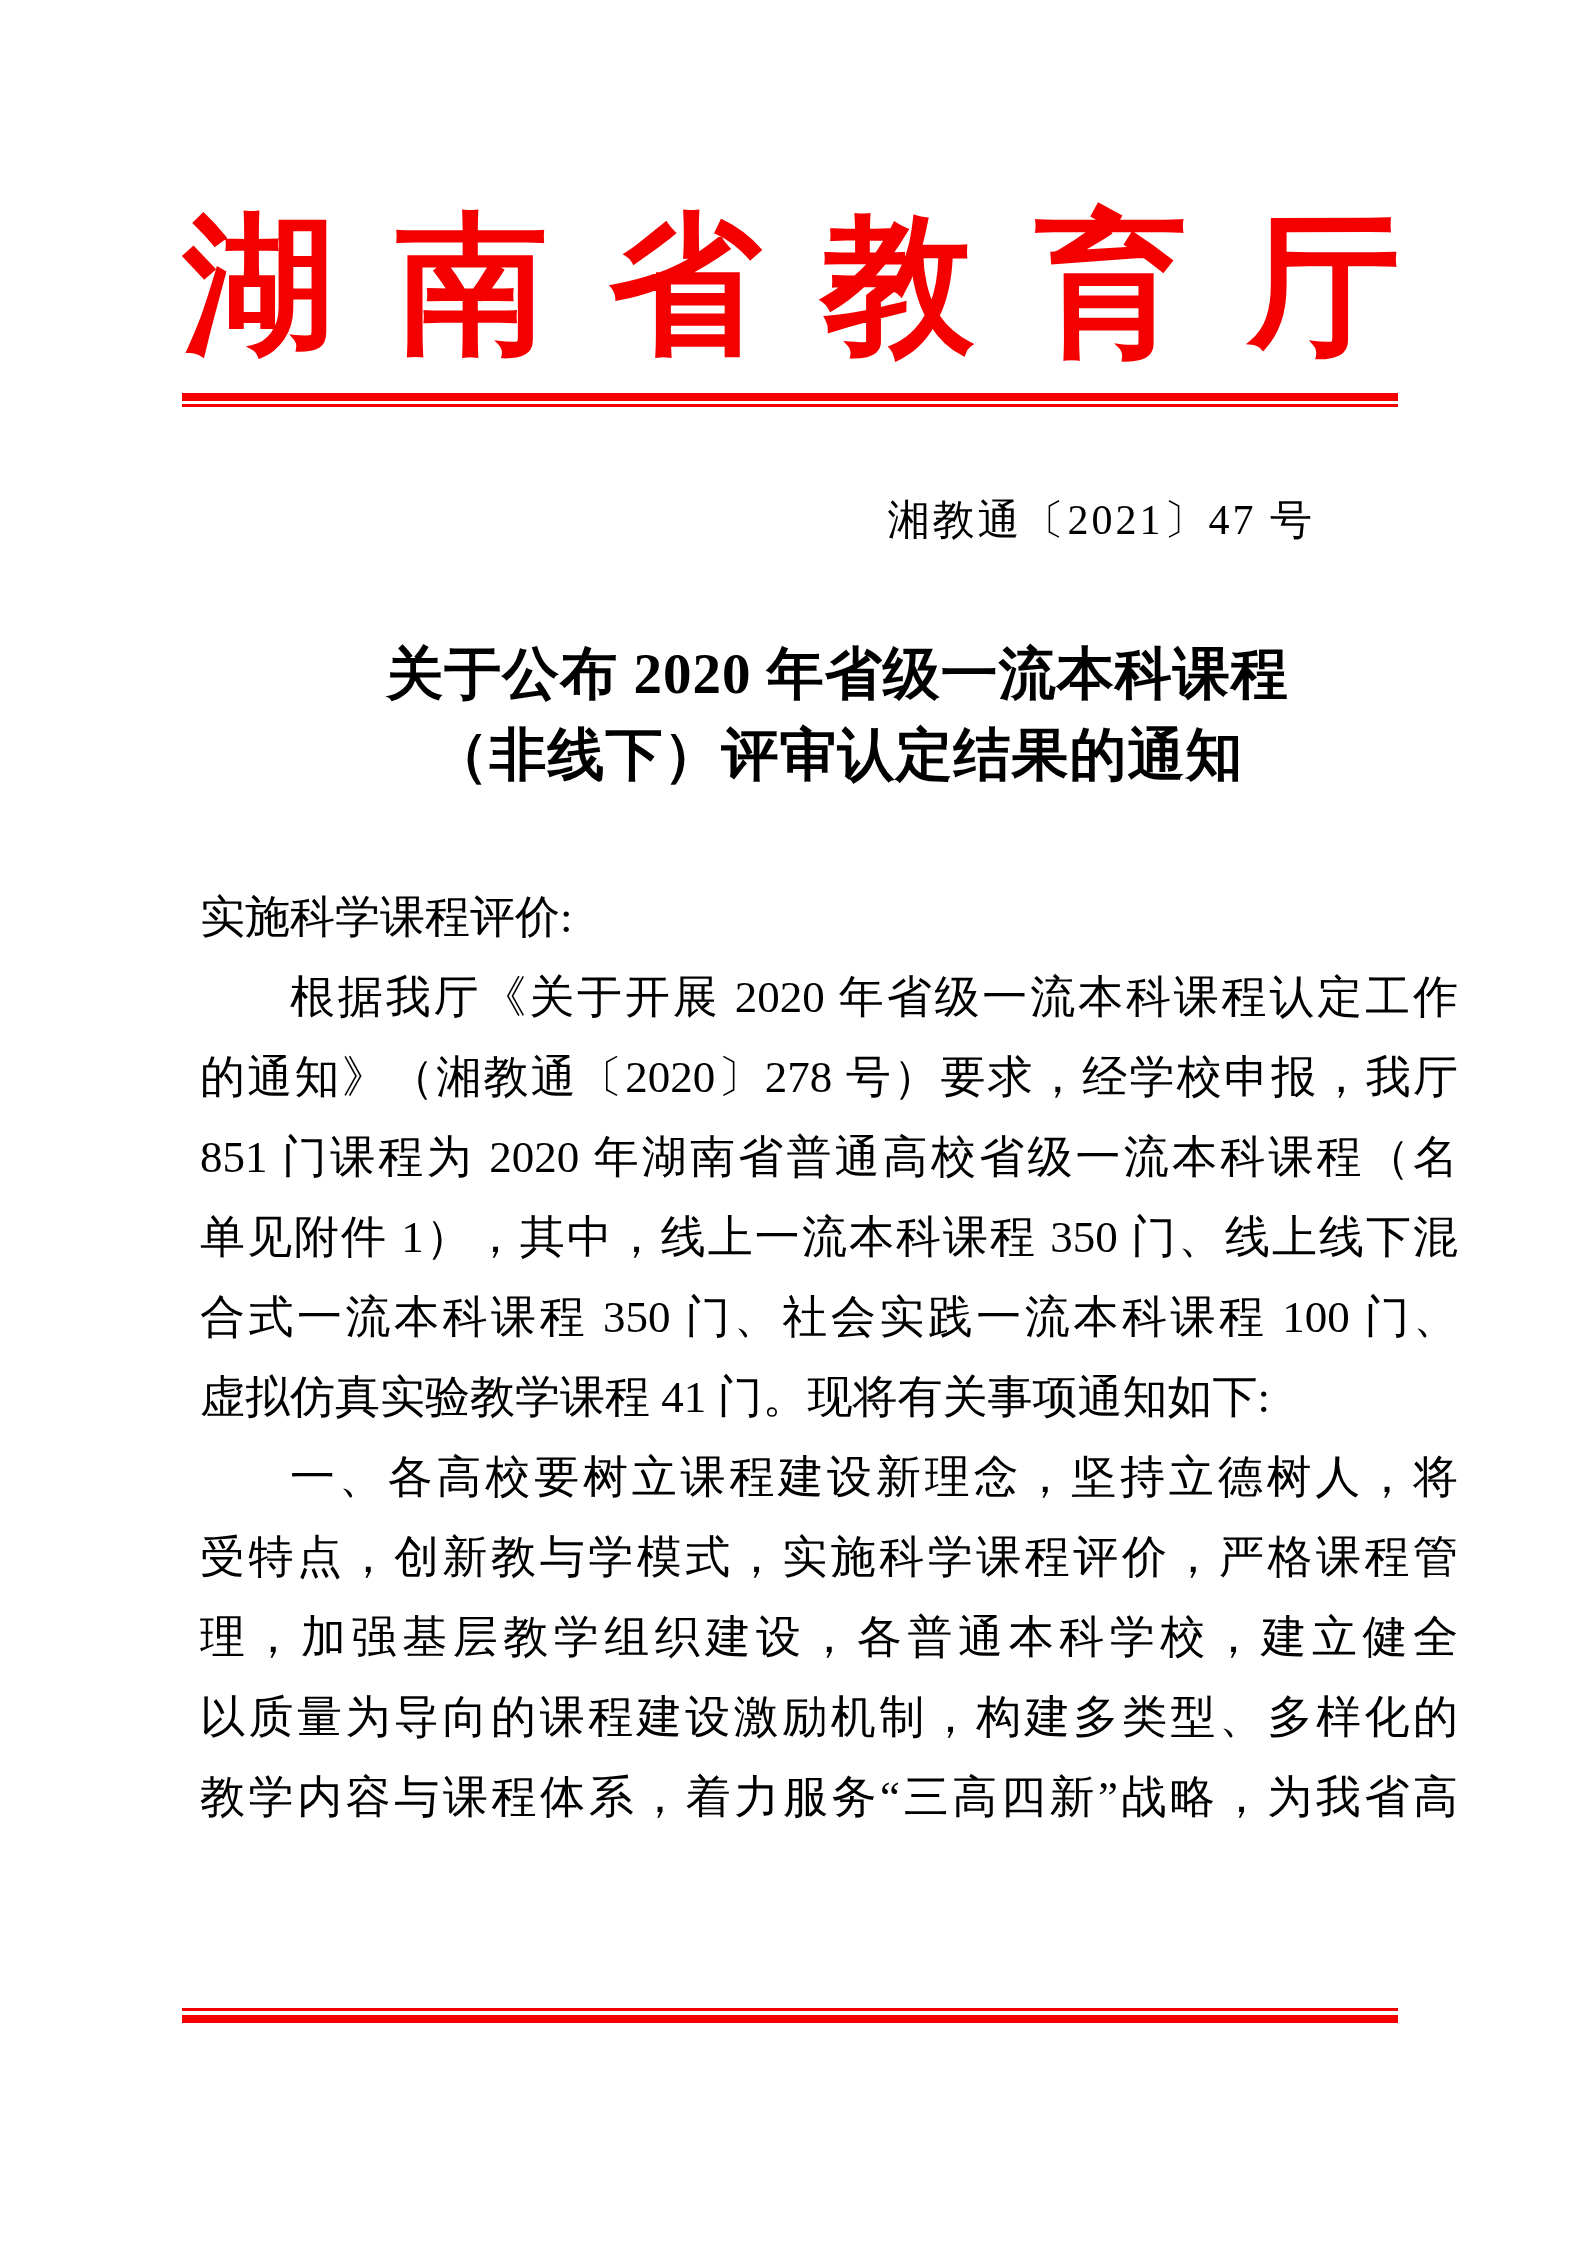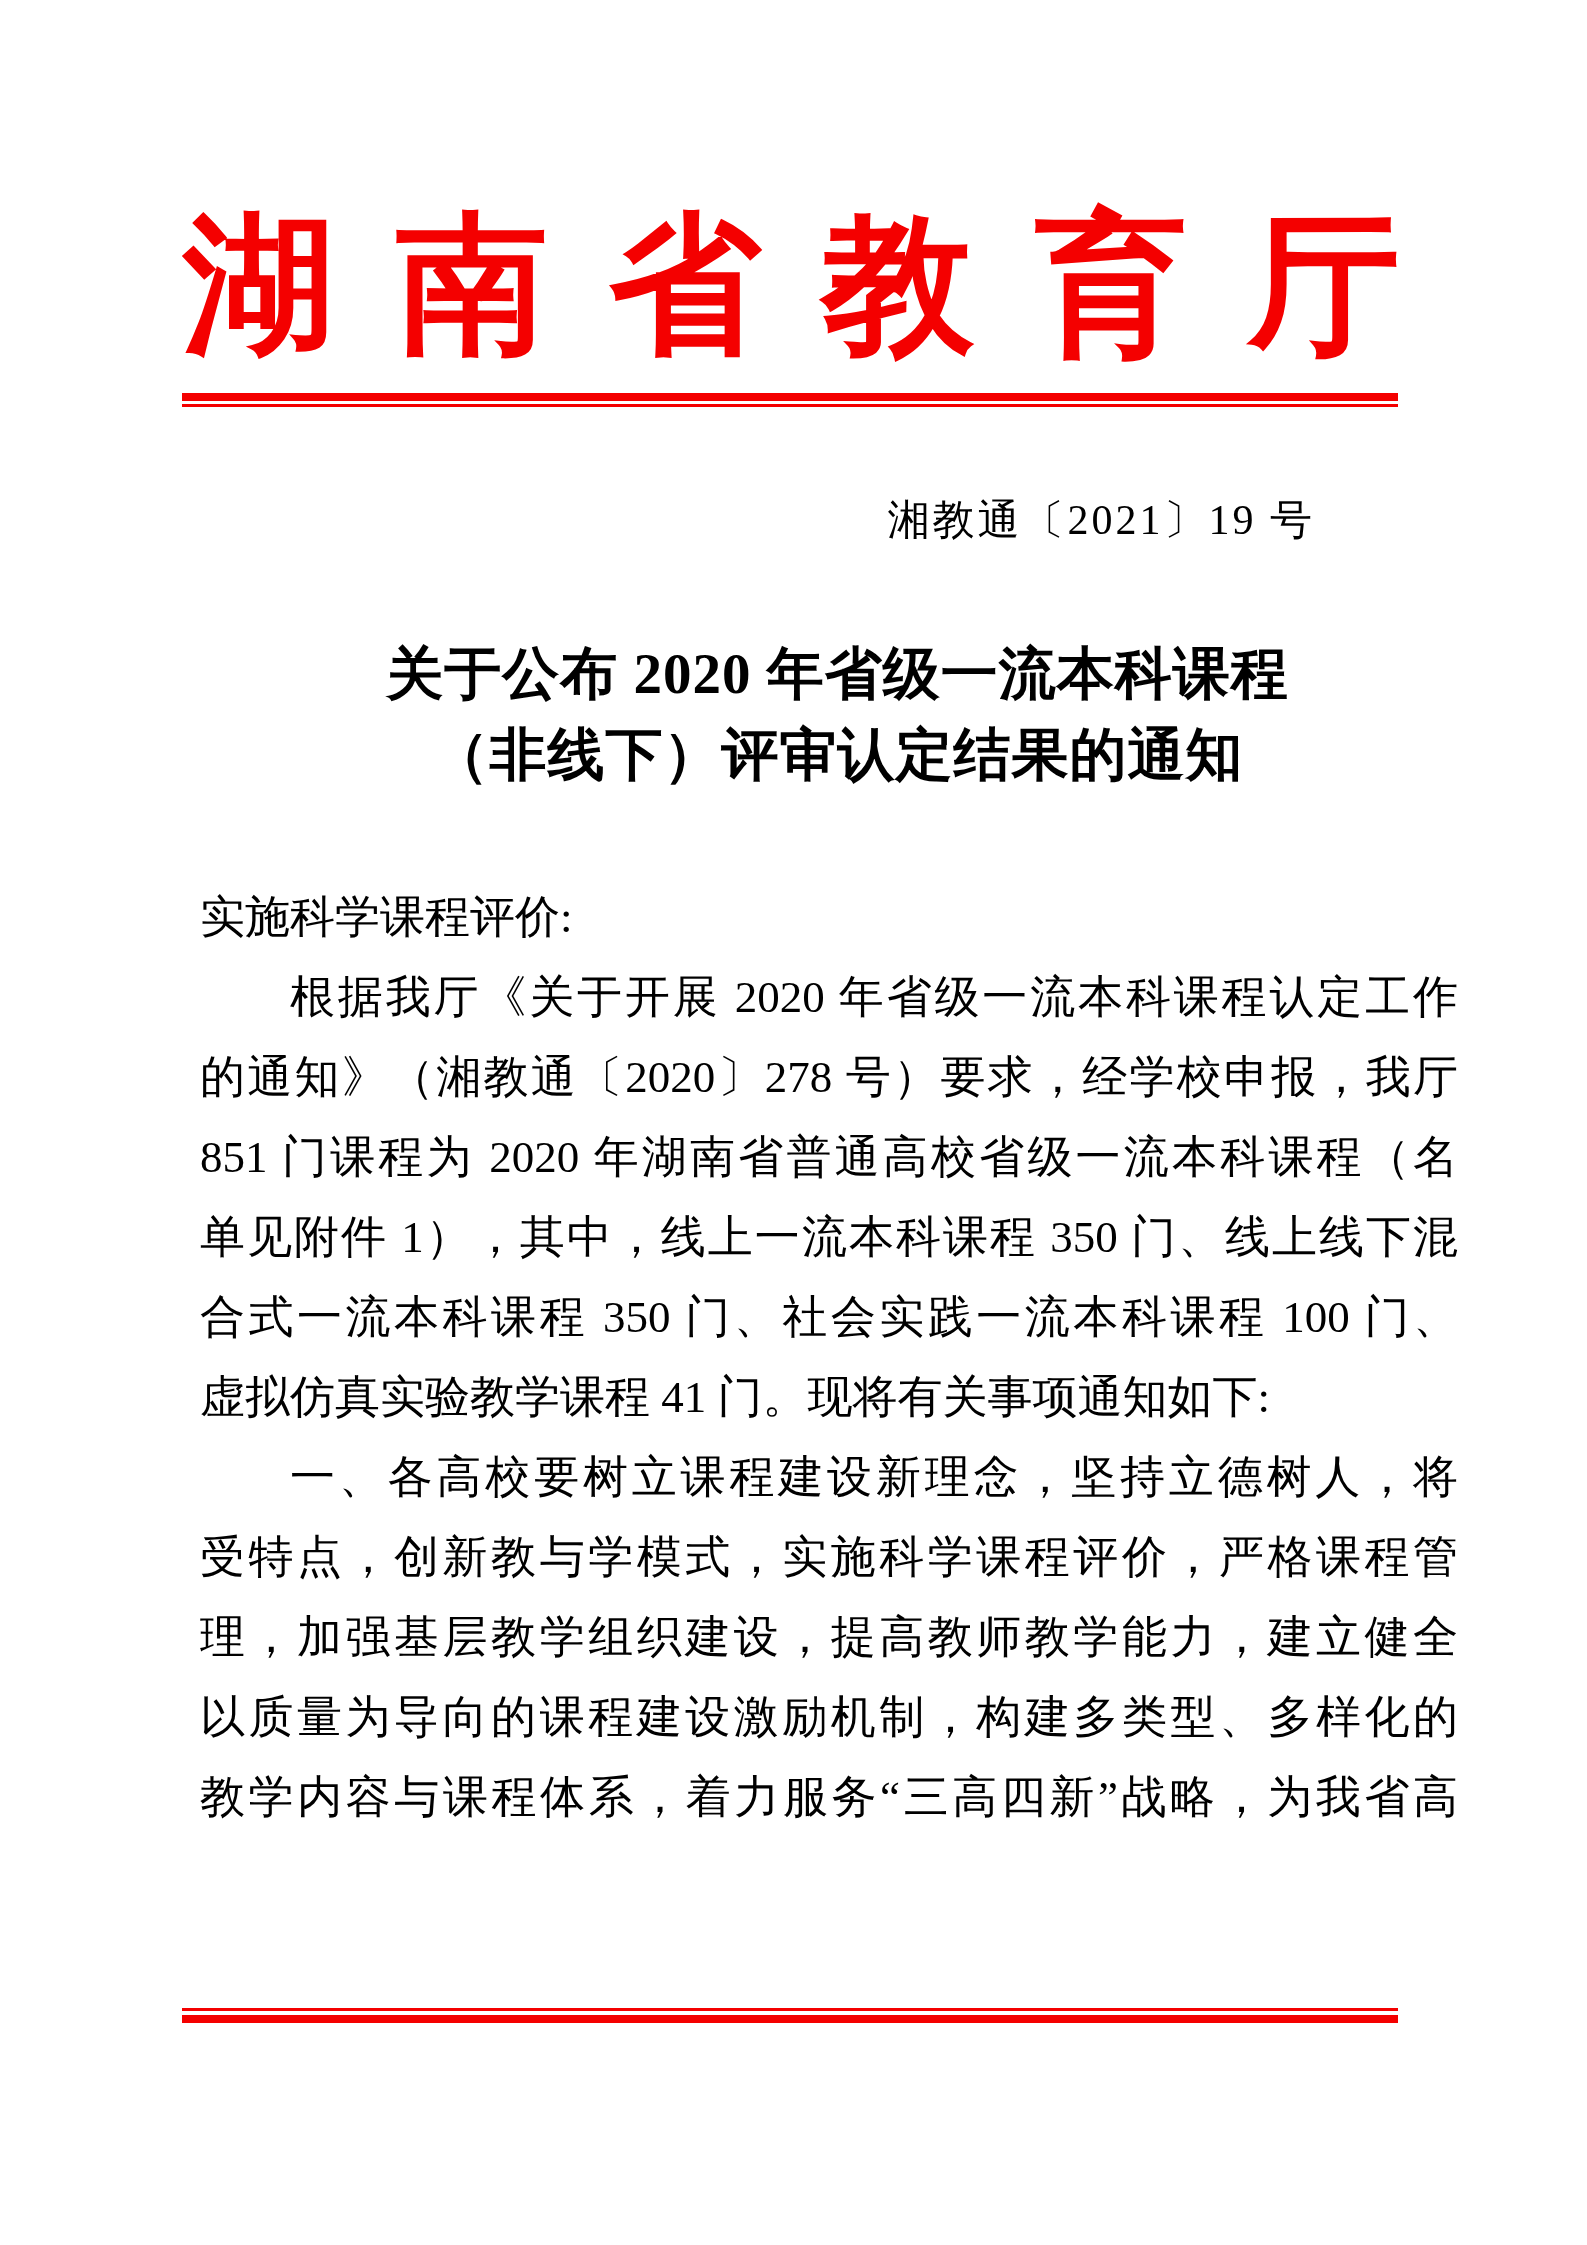--- a/index.html
+++ b/index.html
@@ -88,39 +88,39 @@
 
 <div class="page">
 
   <div class="agency">湖南省教育厅</div>
 
   <div class="rule rule-top">
     <div class="bar-thick"></div>
     <div class="bar-thin"></div>
   </div>
 
-  <div class="doc-number">湘教通〔2021〕19 号</div>
+  <div class="doc-number">湘教通〔2021〕47 号</div>
 
   <div class="title">
     <div>关于公布 2020 年省级一流本科课程</div>
     <div>（非线下）评审认定结果的通知</div>
   </div>
 
   <div class="body-block">
 
   <div class="body-line">实施科学课程评价:</div>
       <div class="body-line indent justify">根据我厅《关于开展 2020 年省级一流本科课程认定工作</div>
       <div class="body-line justify">的通知》（湘教通〔2020〕278 号）要求，经学校申报，我厅</div>
       <div class="body-line justify">851 门课程为 2020 年湖南省普通高校省级一流本科课程（名</div>
       <div class="body-line justify">单见附件 1），其中，线上一流本科课程 350 门、线上线下混</div>
       <div class="body-line justify">合式一流本科课程 350 门、社会实践一流本科课程 100 门、</div>
       <div class="body-line">虚拟仿真实验教学课程 41 门。现将有关事项通知如下:</div>
       <div class="body-line indent justify">一、各高校要树立课程建设新理念，坚持立德树人，将</div>
       <div class="body-line justify">受特点，创新教与学模式，实施科学课程评价，严格课程管</div>
-      <div class="body-line justify">理，加强基层教学组织建设，提高教师教学能力，建立健全</div>
+      <div class="body-line justify">理，加强基层教学组织建设，各普通本科学校，建立健全</div>
       <div class="body-line justify">以质量为导向的课程建设激励机制，构建多类型、多样化的</div>
       <div class="body-line justify">教学内容与课程体系，着力服务“三高四新”战略，为我省高</div>
     </div>
 
   <div class="rule rule-bottom">
     <div class="bar-thin"></div>
     <div class="bar-thick"></div>
   </div>
 
 </div>

